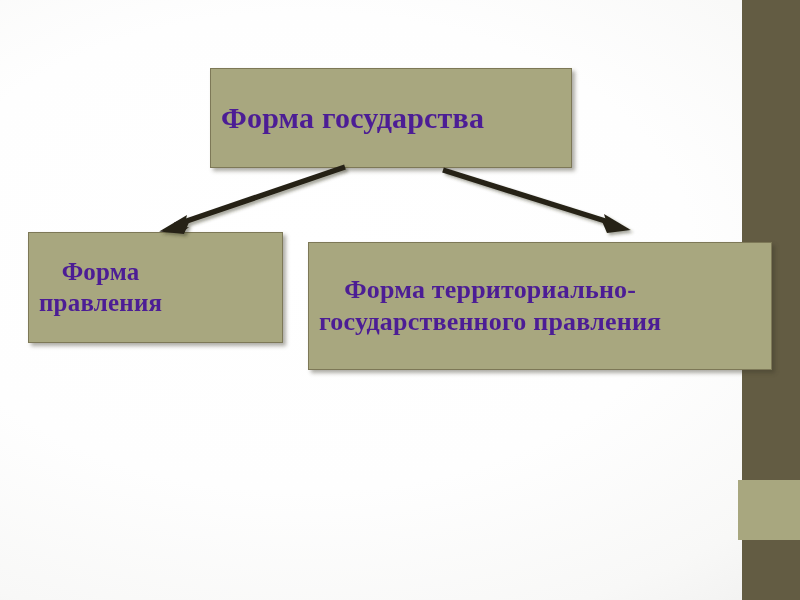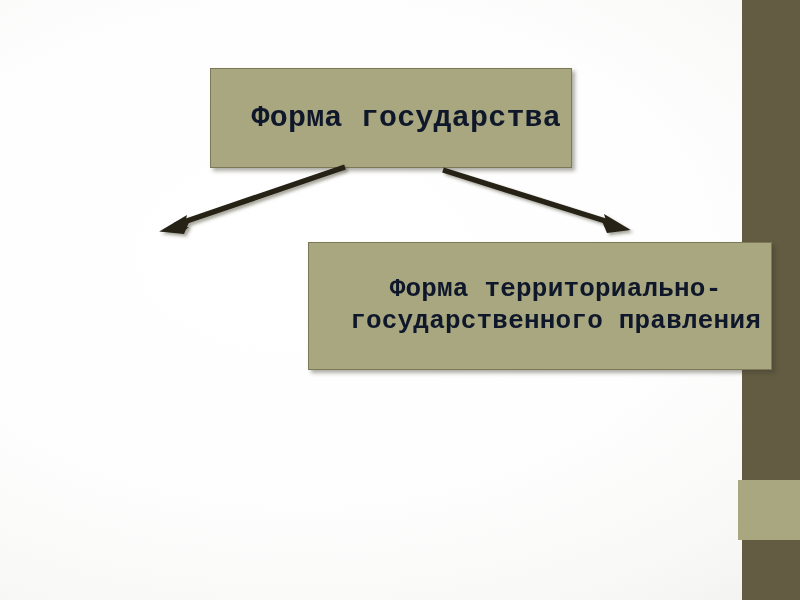--- a/index.html
+++ b/index.html
@@ -51,27 +51,26 @@
 
   
   .node {
     position: absolute;
     box-sizing: border-box;
     background: #a8a77f;
     border: 1.5px solid #7d7857;
     box-shadow: 3px 3px 4px rgba(60, 58, 40, 0.42);
     display: flex;
     align-items: center;
-    justify-content: flex-end;
+    justify-content: flex-start;
     text-align: center;
-    color: #0f172a;
+    color: #4c1d95;
     font-weight: bold;
     line-height: 1.22;
     letter-spacing: 0.2px;
-    font-family: Liberation Mono, monospace;
   }
 
   #node-root {
     left: 210px;
     top: 68px;
     width: 362px;
     height: 100px;
     font-size: 30px;
   }
 
@@ -137,19 +136,23 @@
         <polygon points="631,230 601,219 607,233" fill="#262318"></polygon>
         <polygon points="630,229.5 604,214 609,231" fill="#262318"></polygon>
       </g>
     </g>
   </svg>
 
   <div class="node" id="node-root">
     <span class="node-text">Форма государства</span>
   </div>
 
+  <div class="node" id="node-government-form">
+    <span class="node-text">Форма
+правления</span>
+  </div>
 
   <div class="node" id="node-territorial-form">
     <span class="node-text">Форма территориально-
 государственного правления</span>
   </div>
 
 </div>
 
 </body></html>

